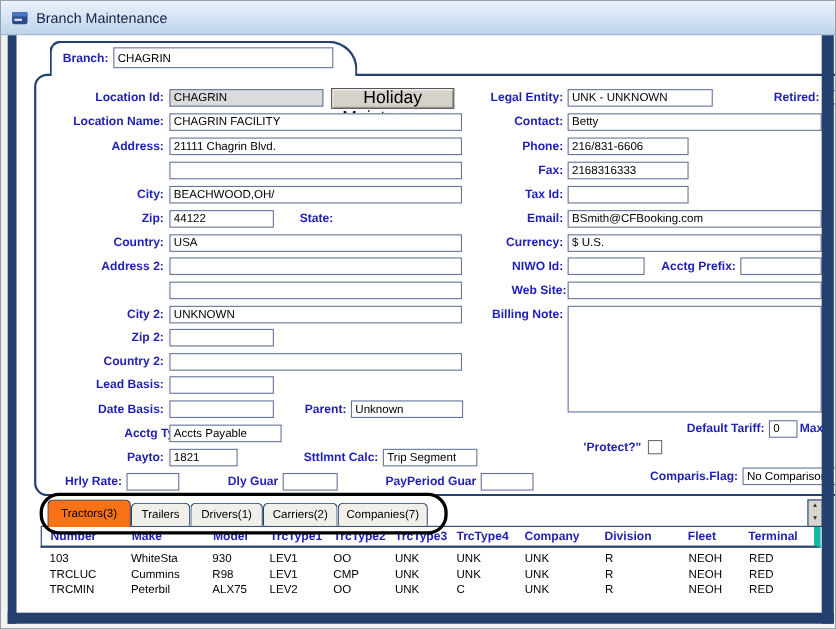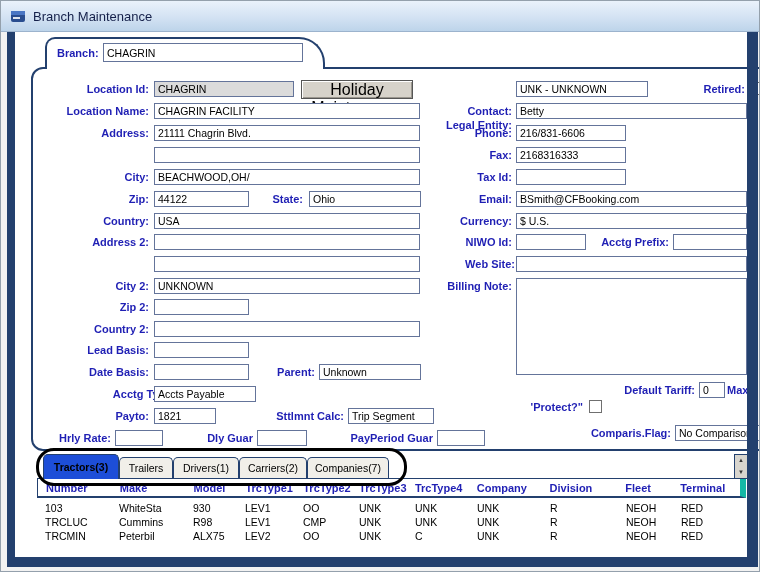--- a/index.html
+++ b/index.html
@@ -28,21 +28,21 @@
   .inp.ro { background:#dbdbdb; }
   textarea.inp { resize:none; }
   .btn3d { position:absolute; background:#d6d2ca; border:1px solid #555;
            box-shadow:inset 1px 1px 0 #fff, inset -1px -1px 0 #9a968e;
            font-size:16px; font-family:"Liberation Sans",sans-serif; color:#000; z-index:5; cursor:default; }
   .cb { position:absolute; width:13px; height:13px; background:#fff; border:1px solid #6f6f6f; z-index:5; }
   .hline { position:absolute; background:#23406e; z-index:4; }
   .tab { position:absolute; top:456px; height:21px; border:1px solid #23406e; border-bottom:none;
          border-radius:5px 5px 0 0; background:#f1efe9; font-size:10.5px; color:#000;
          text-align:center; padding-top:4px; z-index:6; }
-  .tab.active { top:453px; height:25px; background:#1d4ed8; z-index:7; padding-top:6px;font-weight:bold; }
+  .tab.active { top:453px; height:25px; background:#f97316; z-index:7; padding-top:6px; }
   .ghead { position:absolute; left:36px; top:478px; width:709px; height:19px;
            border-left:1px solid #23406e; border-right:6px solid #14b8a6;
            border-bottom:2px solid #23406e; display:flex; align-items:center;
            padding-left:8px; z-index:5; }
   .gc { display:inline-block; font-size:11px; font-weight:bold; color:#1f1fb4;
         white-space:nowrap; overflow:hidden; }
   .grow { position:absolute; left:36px; width:709px; height:14px; display:flex;
           align-items:center; padding-left:8px; z-index:5; }
   .grow .gc { font-weight:normal; color:#000; font-size:10.5px; }
   .c0{width:74px}.c1{width:74px}.c2{width:52px}.c3{width:58px}.c4{width:56px}.c5{width:56px}
@@ -84,21 +84,20 @@
   <span class="lbl" style="left:30px;top:124px;width:118px;">Address:</span>
   <input class="inp" style="left: 153px; top: 124px; width: 266px;" value="21111 Chagrin Blvd.">
   <input class="inp" style="left: 153px; top: 146px; width: 266px;" value="">
 
   <span class="lbl" style="left:30px;top:168px;width:118px;">City:</span>
   <input class="inp" style="left: 153px; top: 168px; width: 266px;" value="BEACHWOOD,OH/">
 
   <span class="lbl" style="left:30px;top:190px;width:118px;">Zip:</span>
   <input class="inp" style="left: 153px; top: 190px; width: 95px;" value="44122">
   <span class="lbl" style="left:240px;top:190px;width:62px;">State:</span>
-  <input class="inp" style="left: 308px; top: 190px; width: 112px;" value="Ohio">
 
   <span class="lbl" style="left:30px;top:212px;width:118px;">Country:</span>
   <input class="inp" style="left: 153px; top: 212px; width: 266px;" value="USA">
 
   <span class="lbl" style="left:30px;top:233px;width:118px;">Address 2:</span>
   <input class="inp" style="left: 153px; top: 233px; width: 266px;" value="">
   <input class="inp" style="left: 153px; top: 255px; width: 266px;" value="">
 
   <span class="lbl" style="left:30px;top:277px;width:118px;">City 2:</span>
   <input class="inp" style="left: 153px; top: 277px; width: 266px;" value="UNKNOWN">
@@ -125,21 +124,21 @@
   <span class="lbl" style="left:250px;top:407px;width:93px;">Sttlmnt Calc:</span>
   <input class="inp" style="left: 347px; top: 407px; width: 86px;" value="Trip Segment">
 
   <span class="lbl" style="left:20px;top:429px;width:90px;">Hrly Rate:</span>
   <input class="inp" style="left: 114px; top: 429px; width: 48px;" value="">
   <span class="lbl" style="left:180px;top:429px;width:72px;">Dly Guar</span>
   <input class="inp" style="left: 256px; top: 429px; width: 50px;" value="">
   <span class="lbl" style="left:330px;top:429px;width:102px;">PayPeriod Guar</span>
   <input class="inp" style="left: 436px; top: 429px; width: 48px;" value="">
 
-  <span class="lbl" style="left:412px;top:80px;width:99px;margin-top:36px;">Legal Entity:</span>
+  <span class="lbl" style="left:412px;top:80px;width:99px;">Legal Entity:</span>
   <input class="inp" style="left: 515px; top: 80px; width: 132px;" value="UNK - UNKNOWN">
   <span class="lbl" style="left:688px;top:80px;width:56px;">Retired:</span>
   <span class="cb" style="left:750px;top:81px;"></span>
 
   <span class="lbl" style="left:412px;top:102px;width:99px;">Contact:</span>
   <input class="inp" style="left: 515px; top: 102px; width: 231px;" value="Betty">
 
   <span class="lbl" style="left:412px;top:124px;width:99px;">Phone:</span>
   <input class="inp" style="left: 515px; top: 124px; width: 110px;" value="216/831-6606">
 

